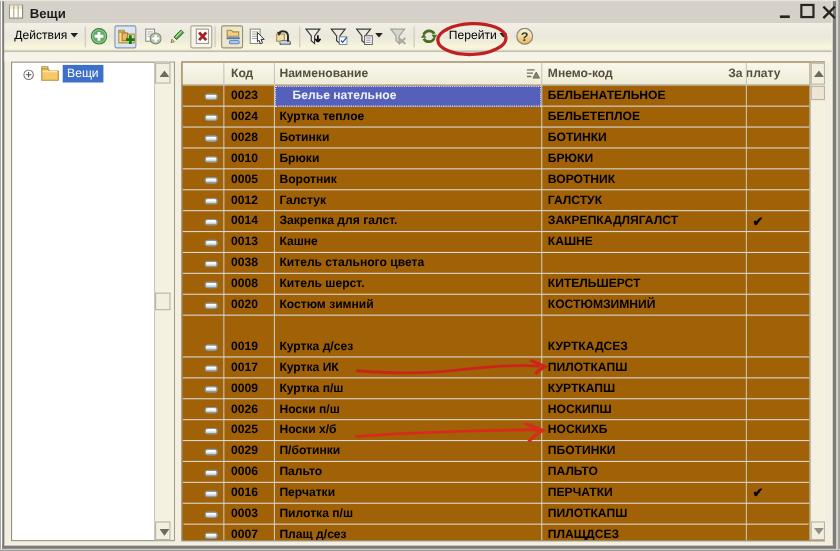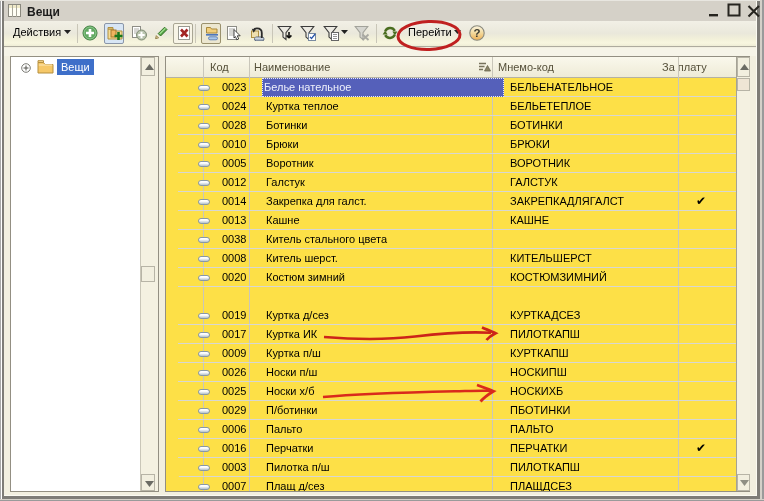--- a/index.html
+++ b/index.html
@@ -13,32 +13,32 @@
 .toolbar{position:absolute;left:4px;top:21px;width:752px;height:26px;background:linear-gradient(#f2f0e6 0%,#eae8db 50%,#f2f0d9 72%,#f8f6df 88%,#efedd6 100%);border-bottom:1px solid #aeab9e;}
 .tb-act{position:absolute;left:9px;top:5px;color:#000;}
 .sep{position:absolute;top:3px;width:1px;height:19px;background:#c9c6b8;}
 .ico{position:absolute;top:4px;width:16px;height:16px;}
 .ibox{position:absolute;top:2px;width:20px;height:21px;border:1px solid #9a916d;border-radius:2px;}
 .ibox.blue{background:#d8e6f5;border-color:#8a96a8;}
 .ibox.tan{background:#ece7d0;}
 .tree{position:absolute;left:10px;top:56px;width:149px;height:436px;background:#fff;border:1px solid #938f82;}
 .tree .sb{position:absolute;right:0;top:0;width:18px;height:100%;background:#f4f1e1;border-left:1px solid #c9c6b8;}
 .tnode{position:absolute;left:46px;top:2px;height:16px;background:#3e6fc9;color:#fff;padding:2px 4px 0 4px;}
-.tbl{position:absolute;left:165px;top:56px;width:585px;height:436px;background:#fde047;border:1px solid #938f82;}
+.tbl{position:absolute;left:165px;top:56px;width:585px;height:436px;background:#a16207;border:1px solid #938f82;font-weight:bold;}
 .thead{position:absolute;left:0;top:0;width:570px;height:21px;background:linear-gradient(#faf8ec,#eeebd7);border-bottom:1px solid #b5b2a3;color:#55503a;}
 .thead span{position:absolute;top:4px;}
 .vline{position:absolute;top:0;width:1px;height:434px;background:#c9c6ba;}
-.rows{position:absolute;left:12px;top:21px;width:570px;height:413px;overflow:hidden;border-radius:20px;}
+.rows{position:absolute;left:0;top:21px;width:570px;height:413px;overflow:hidden;border-radius:20px;}
 .row{position:absolute;left:0;width:570px;height:19px;border-bottom:1px solid #d7d7d3;}
 .row .c1{position:absolute;left:44px;top:3px;color:#000;}
 .row .c2{position:absolute;left:88px;top:3px;color:#000;}
 .row .c3{position:absolute;left:332px;top:3px;color:#000;}
 .row .chk{position:absolute;left:518px;top:2px;color:#000;font-size:12px;}
 .pill{position:absolute;left:20px;top:7px;width:12px;height:6px;border-radius:3px;background:linear-gradient(#ffffff 30%,#b4c2cc);border:1px solid #8898a4;}
-.selcell{position:absolute;left:84px;top:0px;width:242px;height:19px;background:#5560ba;border:1px dotted #e6e9fa;color:#eef0fb;padding:2px 0 0 1px;}
+.selcell{position:absolute;left:84px;top:0px;width:242px;height:19px;background:#5560ba;border:1px dotted #e6e9fa;color:#eef0fb;padding:2px 0 0 15px;}
 .tsb{position:absolute;left:570px;top:0;width:14px;height:434px;background:#f4f1e1;border-left:1px solid #a5a295;}
 .sbbtn{position:absolute;left:0;width:14px;background:#f2efdf;border:1px solid #b7b4a6;}
 svg{position:absolute;}
 .annot{position:absolute;left:0;top:0;width:764px;height:501px;pointer-events:none;z-index:50;}
 </style></head>
 <body>
 <div class="win"></div>
 
 <div class="edge" style="left:0;top:0;width:1px;height:501px;background:#a9a9a9"></div>
 <div class="edge" style="left:1px;top:0;width:1px;height:500px;background:#ffffff"></div>

